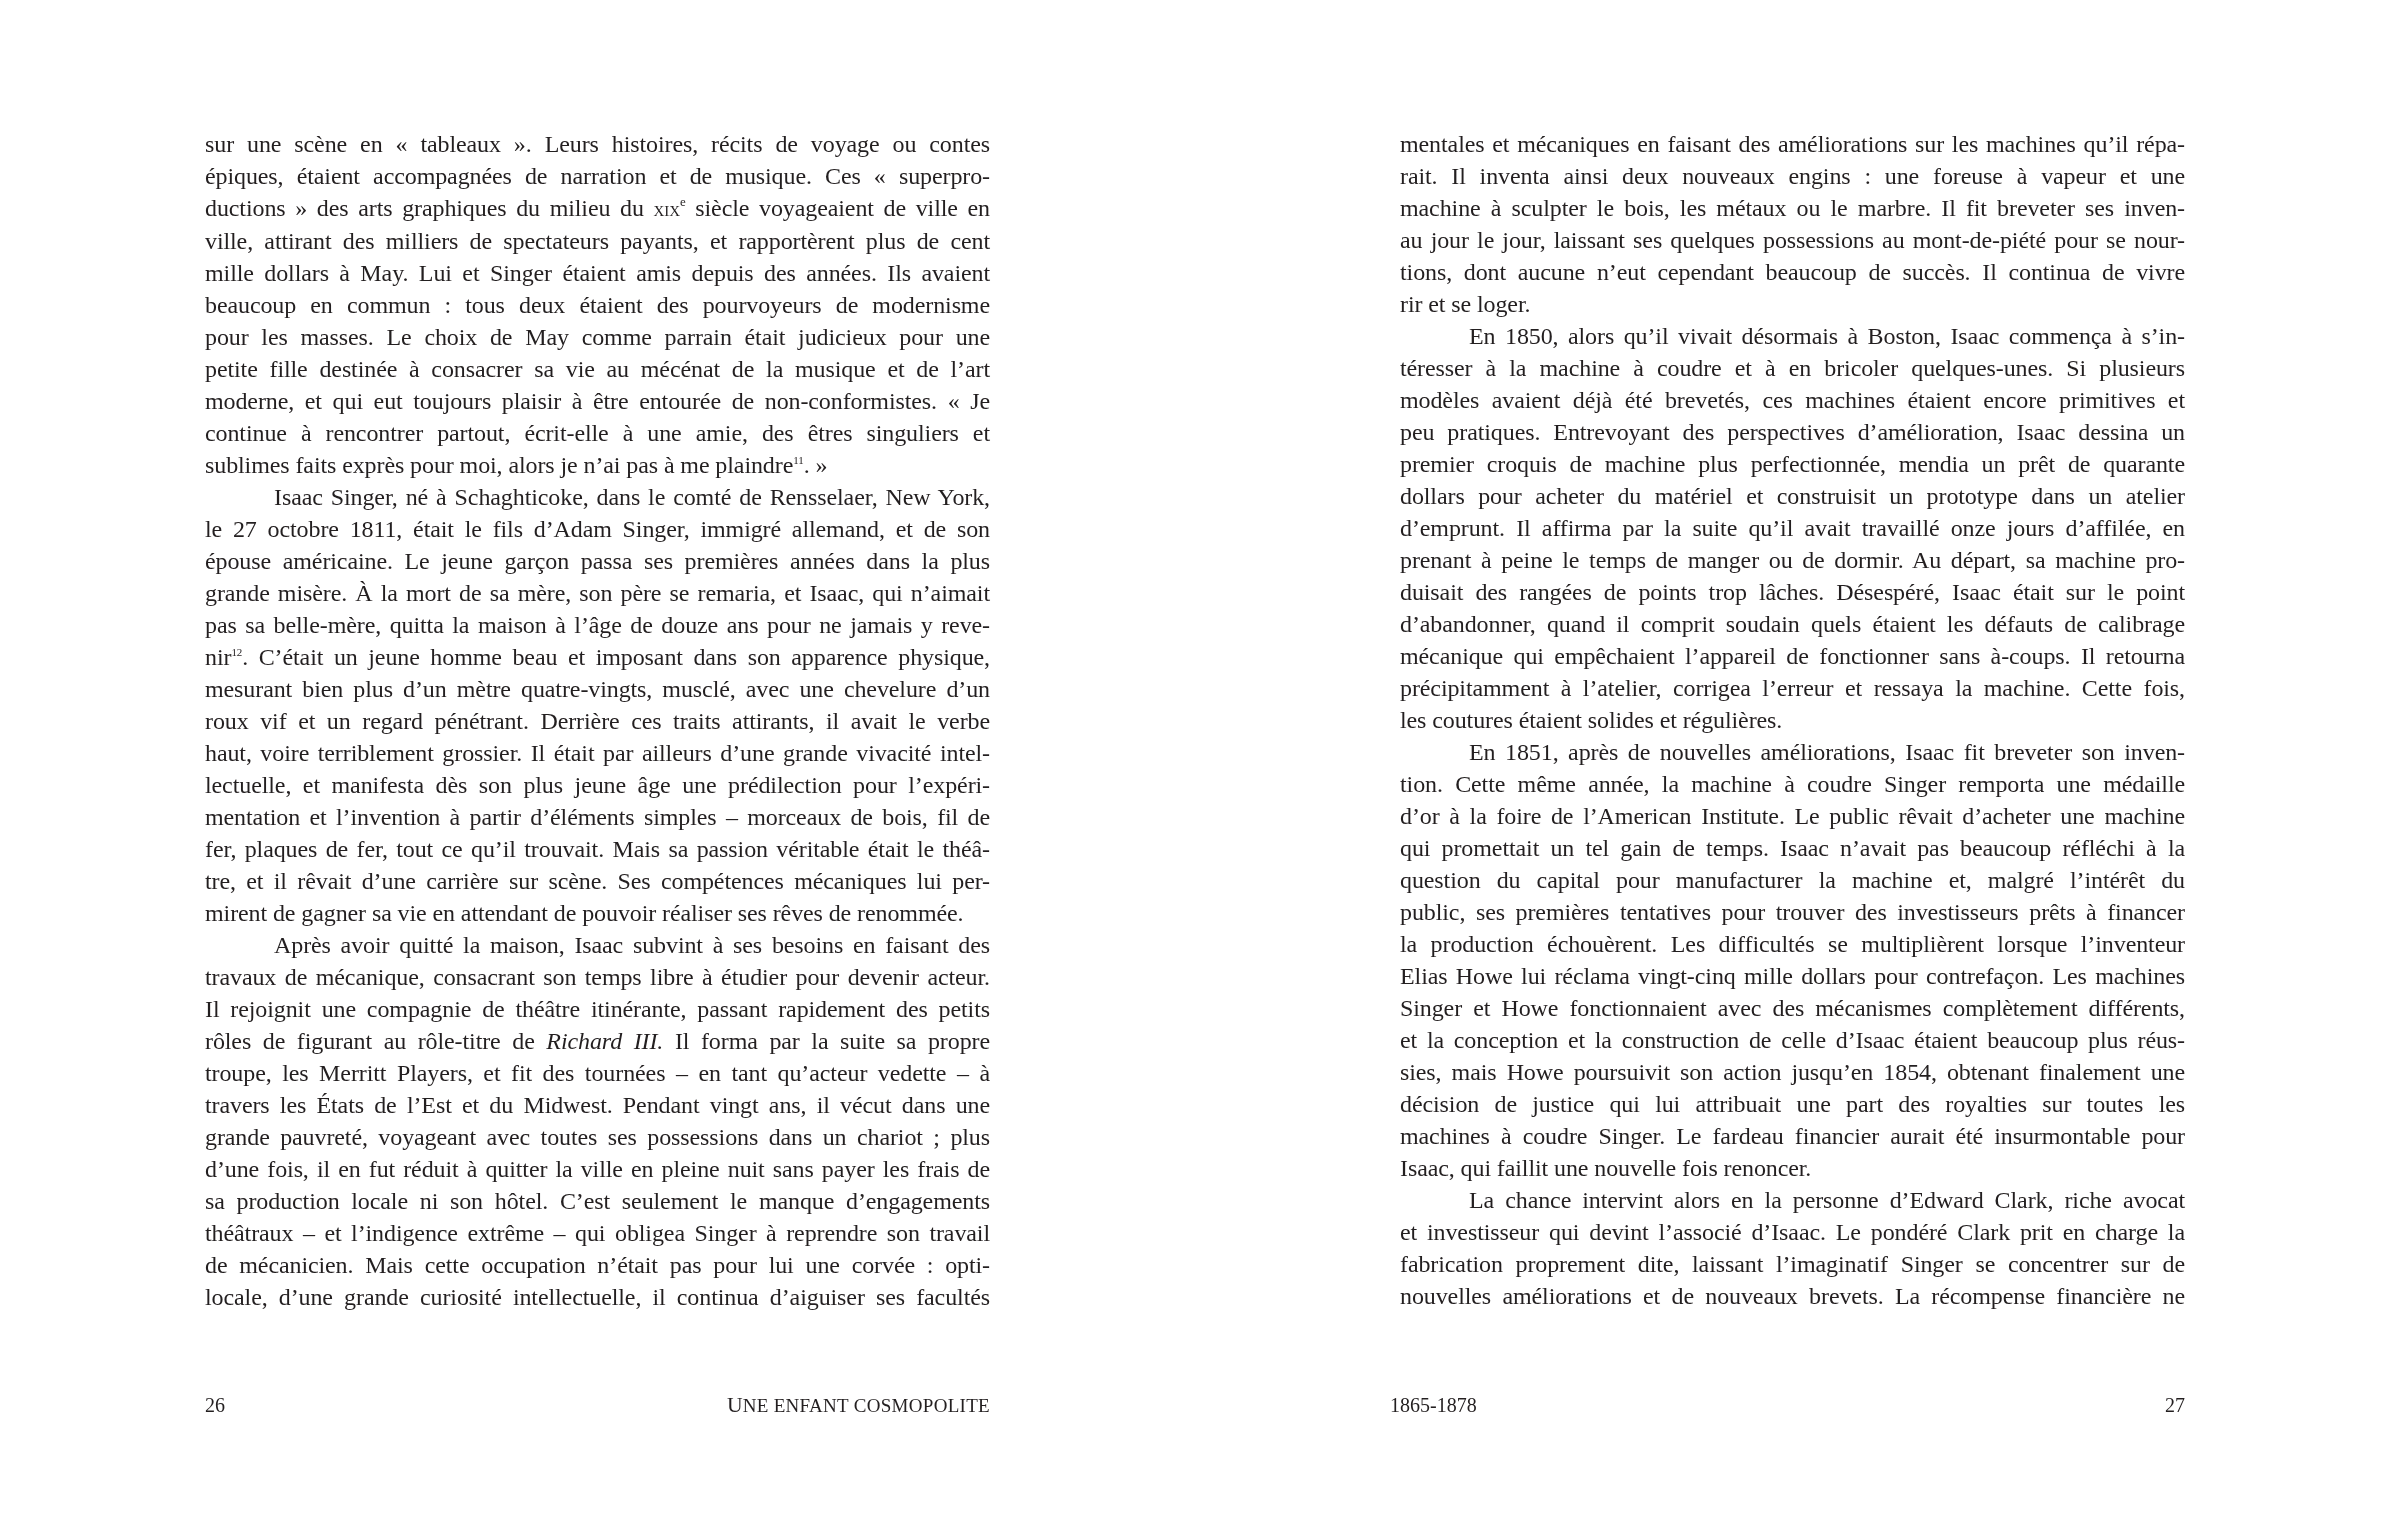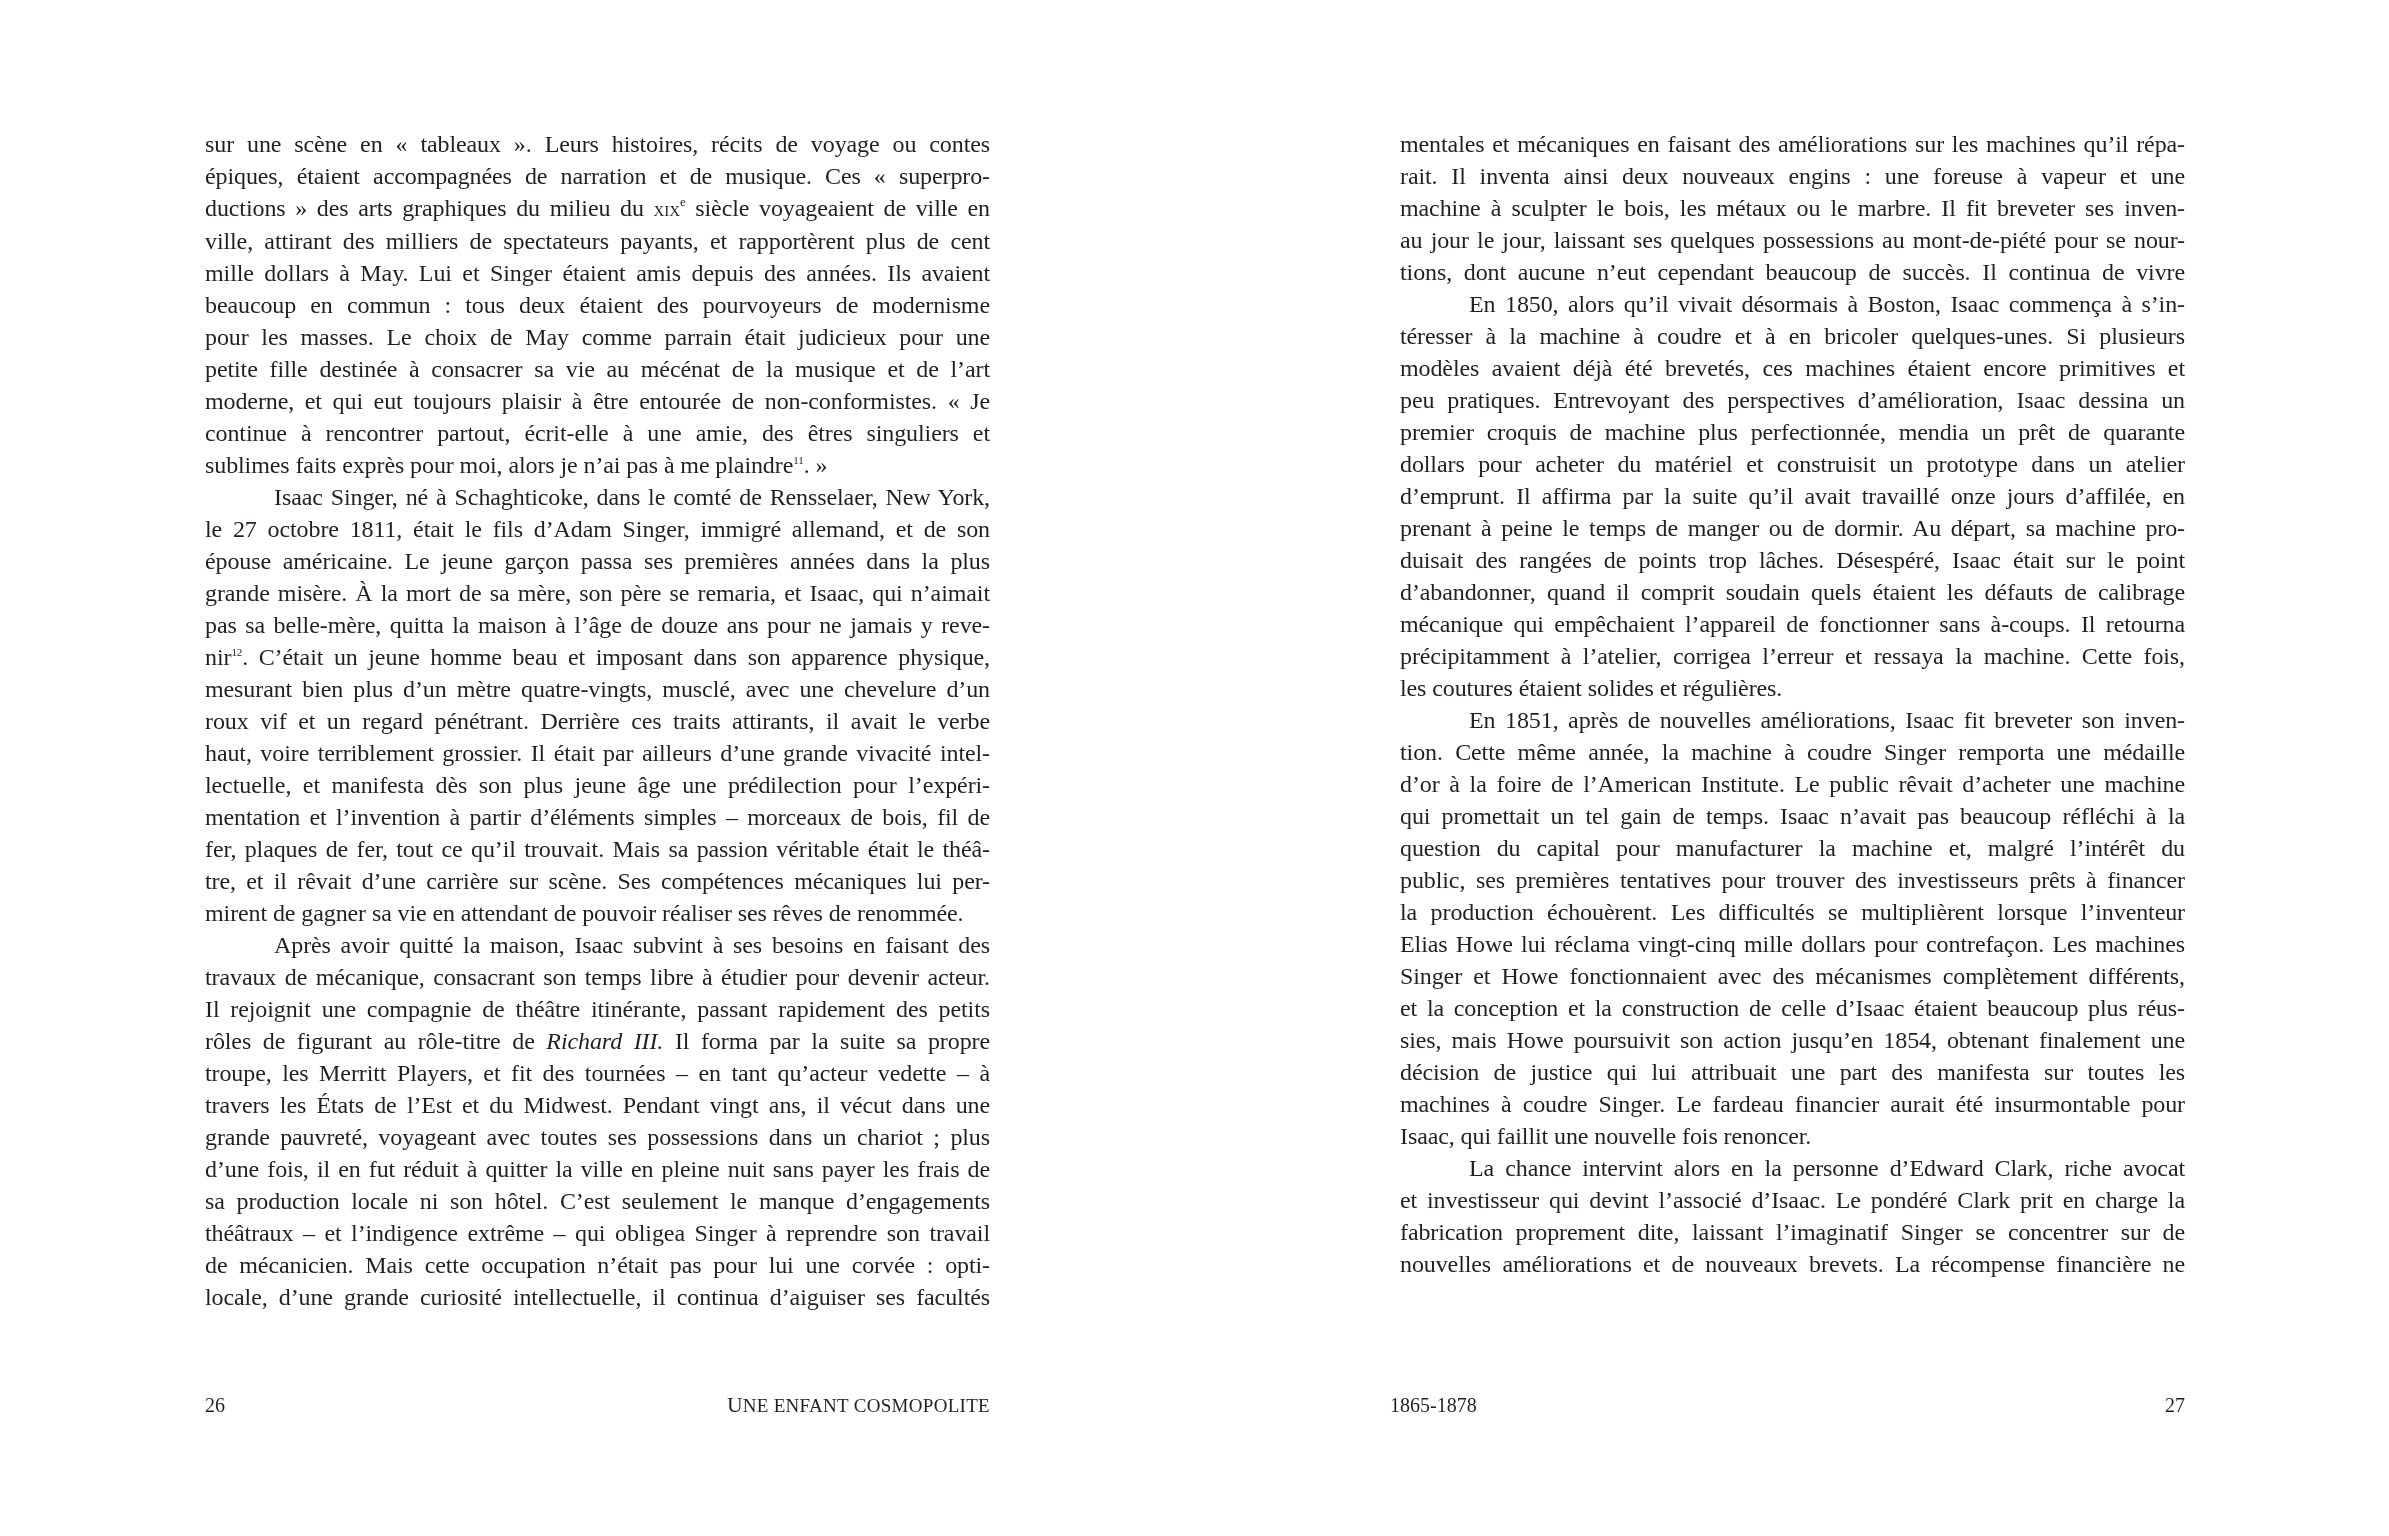--- a/index.html
+++ b/index.html
@@ -81,20 +81,21 @@
 </div>
 
 <div class="page right">
   <div class="column" id="right-col">
       <div class="para">
         <span class="line">mentales et mécaniques en faisant des améliorations sur les machines qu’il répa-</span>
         <span class="line">rait. Il inventa ainsi deux nouveaux engins : une foreuse à vapeur et une</span>
         <span class="line">machine à sculpter le bois, les métaux ou le marbre. Il fit breveter ses inven-</span>
         <span class="line">au jour le jour, laissant ses quelques possessions au mont-de-piété pour se nour-</span>
         <span class="line">tions, dont aucune n’eut cependant beaucoup de succès. Il continua de vivre</span>
+        <span class="line last">rir et se loger.</span>
       </div>
       <div class="para">
         <span class="line" style="padding-left: 69px;">En 1850, alors qu’il vivait désormais à Boston, Isaac commença à s’in-</span>
         <span class="line">téresser à la machine à coudre et à en bricoler quelques-unes. Si plusieurs</span>
         <span class="line">modèles avaient déjà été brevetés, ces machines étaient encore primitives et</span>
         <span class="line">peu pratiques. Entrevoyant des perspectives d’amélioration, Isaac dessina un</span>
         <span class="line">premier croquis de machine plus perfectionnée, mendia un prêt de quarante</span>
         <span class="line">dollars pour acheter du matériel et construisit un prototype dans un atelier</span>
         <span class="line">d’emprunt. Il affirma par la suite qu’il avait travaillé onze jours d’affilée, en</span>
         <span class="line">prenant à peine le temps de manger ou de dormir. Au départ, sa machine pro-</span>
@@ -109,21 +110,21 @@
         <span class="line">tion. Cette même année, la machine à coudre Singer remporta une médaille</span>
         <span class="line">d’or à la foire de l’American Institute. Le public rêvait d’acheter une machine</span>
         <span class="line">qui promettait un tel gain de temps. Isaac n’avait pas beaucoup réfléchi à la</span>
         <span class="line">question du capital pour manufacturer la machine et, malgré l’intérêt du</span>
         <span class="line">public, ses premières tentatives pour trouver des investisseurs prêts à financer</span>
         <span class="line">la production échouèrent. Les difficultés se multiplièrent lorsque l’inventeur</span>
         <span class="line">Elias Howe lui réclama vingt-cinq mille dollars pour contrefaçon. Les machines</span>
         <span class="line">Singer et Howe fonctionnaient avec des mécanismes complètement différents,</span>
         <span class="line">et la conception et la construction de celle d’Isaac étaient beaucoup plus réus-</span>
         <span class="line">sies, mais Howe poursuivit son action jusqu’en 1854, obtenant finalement une</span>
-        <span class="line">décision de justice qui lui attribuait une part des manifesta sur toutes les</span>
+        <span class="line">décision de justice qui lui attribuait une part des royalties sur toutes les</span>
         <span class="line">machines à coudre Singer. Le fardeau financier aurait été insurmontable pour</span>
         <span class="line last">Isaac, qui faillit une nouvelle fois renoncer.</span>
       </div>
       <div class="para">
         <span class="line" style="padding-left: 69px;">La chance intervint alors en la personne d’Edward Clark, riche avocat</span>
         <span class="line">et investisseur qui devint l’associé d’Isaac. Le pondéré Clark prit en charge la</span>
         <span class="line">fabrication proprement dite, laissant l’imaginatif Singer se concentrer sur de</span>
         <span class="line">nouvelles améliorations et de nouveaux brevets. La récompense financière ne</span>
       </div>
     </div>

